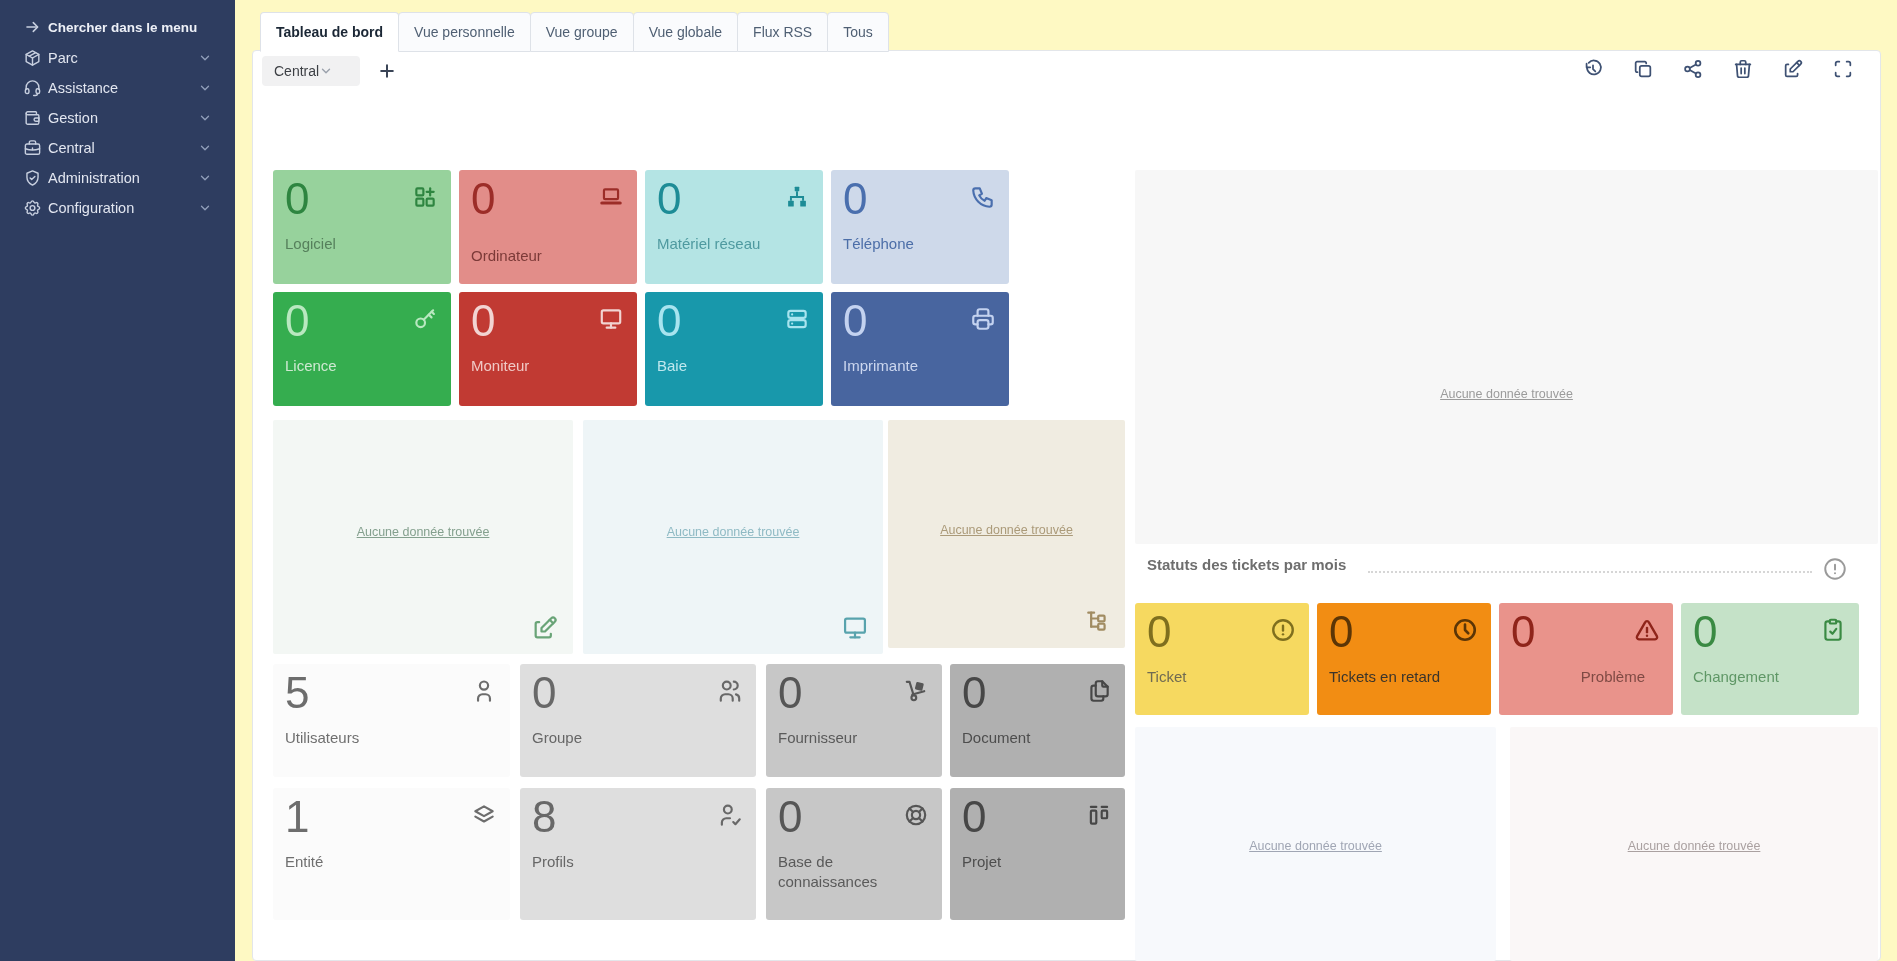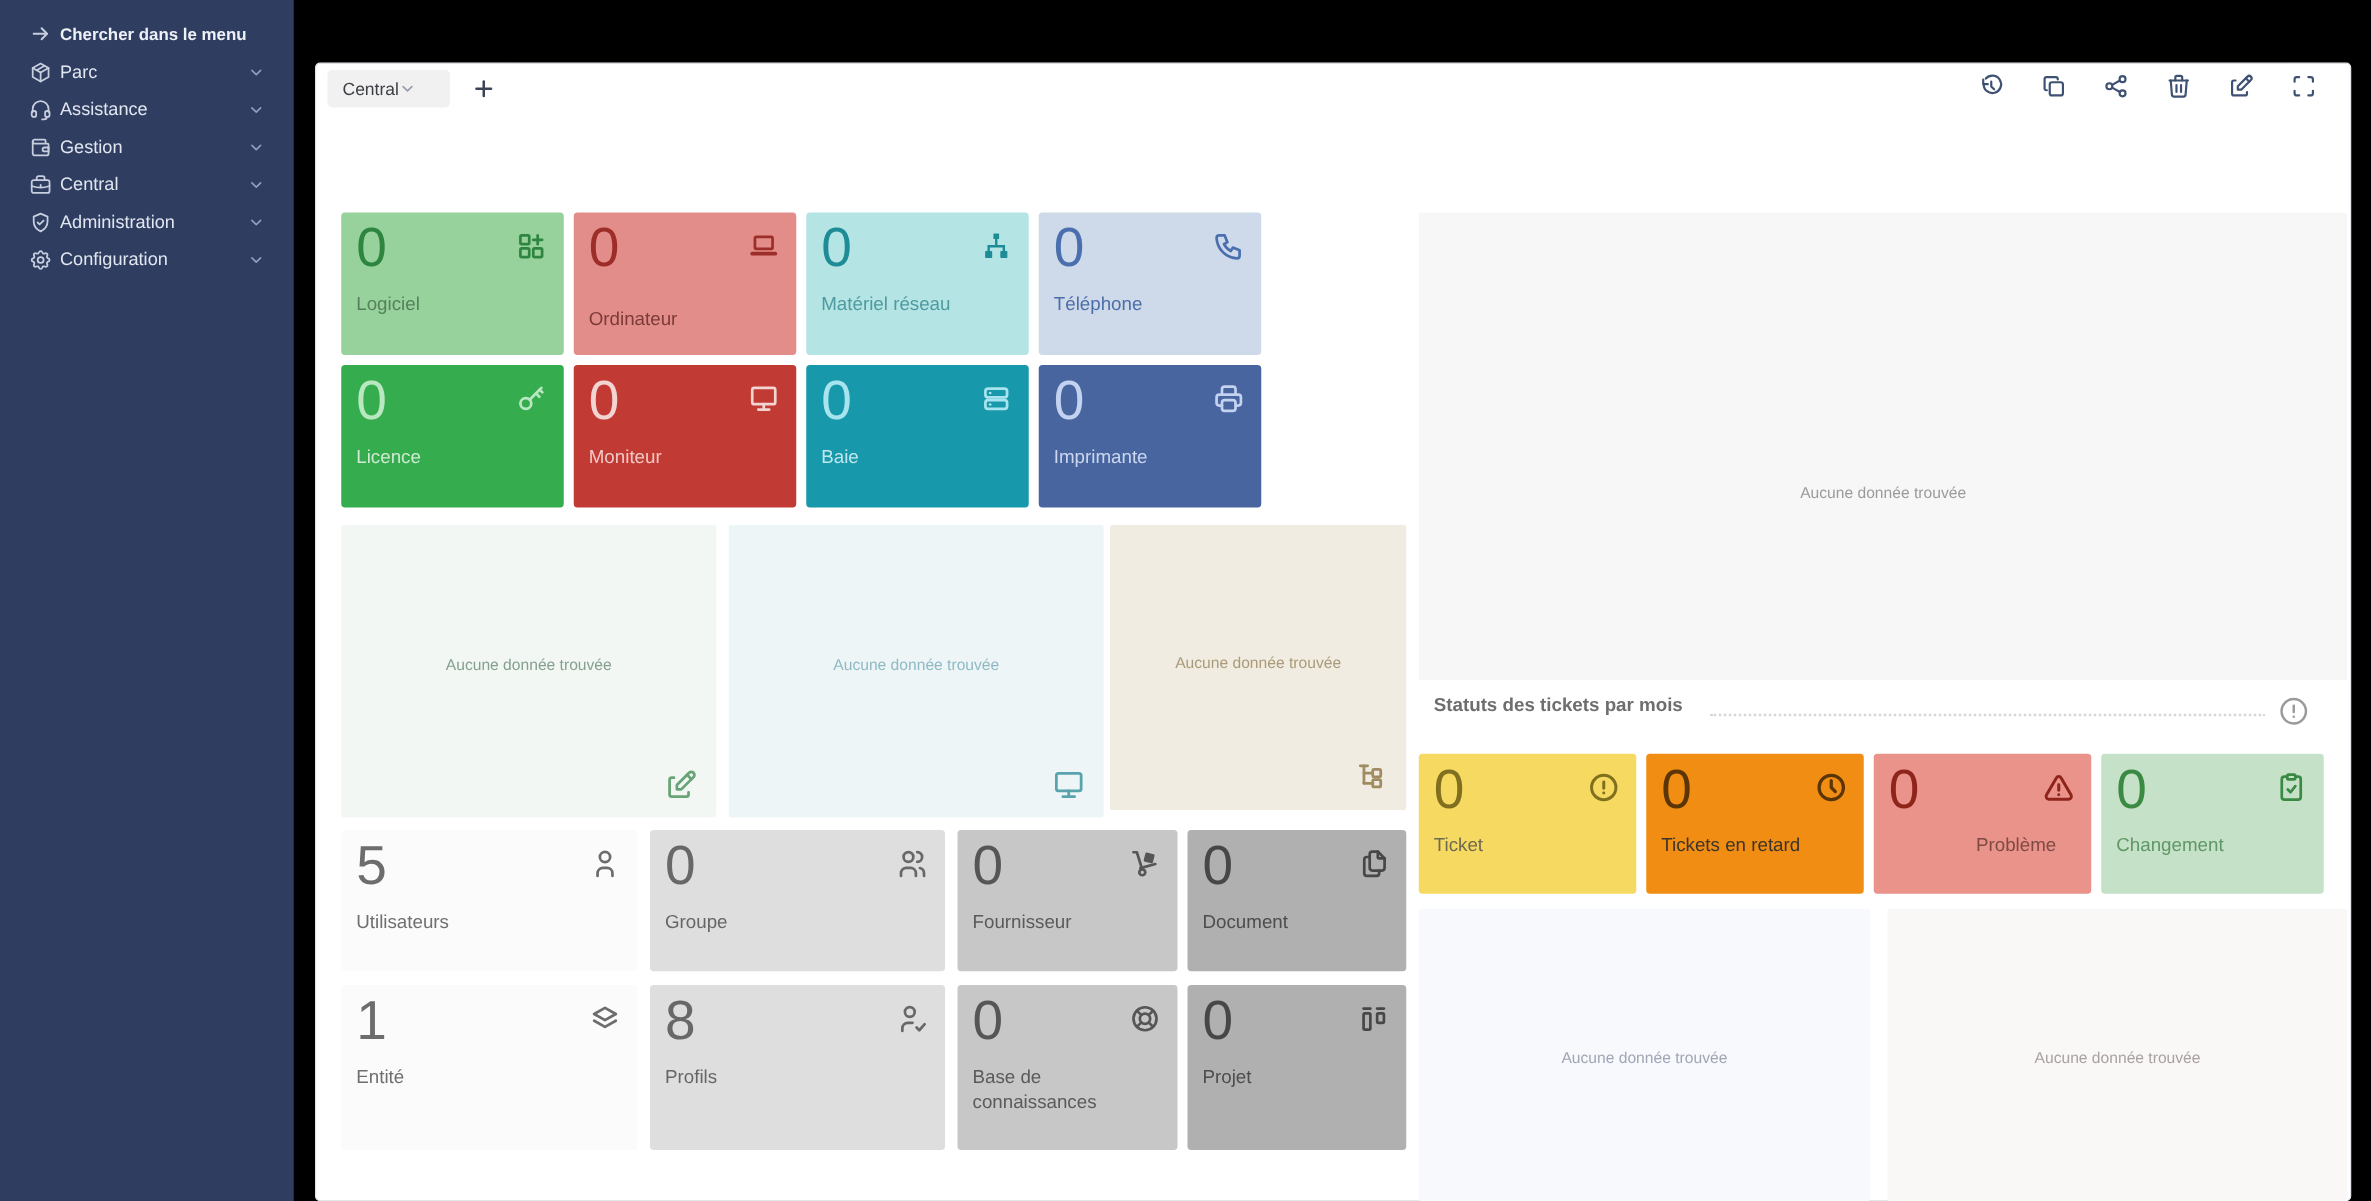--- a/index.html
+++ b/index.html
@@ -1,17 +1,17 @@
 <!DOCTYPE html>
 <html><head>
 <meta charset="utf-8">
 <style>
   html,body{margin:0;padding:0;}
   body{font-family:"Liberation Sans","DejaVu Sans",sans-serif;}
-  .screen{position:relative;width:1897px;height:961px;background:#000000;overflow:hidden;}
+  .screen{position:relative;width:1897px;height:961px;background:#fef9c3;overflow:hidden;}
 
   
   .sidebar{position:absolute;left:0;top:0;width:235px;height:961px;}
   .side-item{position:absolute;left:0;width:235px;height:30px;display:flex;align-items:center;cursor:pointer;}
   .side-item .s-ic{position:absolute;left:23px;top:50%;transform:translateY(-50%);width:19px;height:19px;color:#c7cfdf;}
   .side-item .s-lbl{position:absolute;left:48px;font-size:14.5px;color:#e2e6f0;white-space:nowrap;}
   .side-item .s-chev{position:absolute;left:198px;width:14px;height:14px;color:#93a0bb;}
   .side-item.search .s-lbl{font-size:13.5px;font-weight:bold;color:#edf0f7;}
   svg{display:block;}
 
@@ -35,21 +35,21 @@
   .tool-btn{width:22px;height:22px;color:#3e5173;cursor:pointer;}
 
   
   .tile{position:absolute;border-radius:3px;cursor:pointer;}
   .tile .num{position:absolute;left:12px;top:4px;font-size:44px;font-weight:300;line-height:1.15;}
   .tile .t-ic{position:absolute;right:13px;top:14px;width:26px;height:26px;}
   .tile .lbl{position:absolute;left:12px;right:28px;top:64px;font-size:15px;line-height:1.35;}
 
   
   .panel{position:absolute;border-radius:2px;}
-  .panel .p-txt{position:absolute;left:0;right:0;top:45%;text-align:center;font-size:12.5px;}
+  .panel .p-txt{position:absolute;left:0;right:0;top:45%;text-align:center;font-size:12.5px;text-decoration:underline;}
   .panel .p-ic{position:absolute;right:14px;bottom:12px;width:28px;height:28px;}
 
   
   .section-title{position:absolute;left:1147px;top:556px;font-size:15px;font-weight:bold;color:#6e6e6e;z-index:2;}
   .dotted-line{position:absolute;left:1368px;top:571px;width:444px;border-top:2px dotted #d6d6d6;}
   .section-alert{position:absolute;left:1822px;top:556px;width:26px;height:26px;color:#9a9a9a;cursor:pointer;}
 </style>
 </head>
 <body>
 
@@ -158,20 +158,28 @@
       </span>
       <span class="s-lbl">Configuration</span>
       <span class="s-chev">
           <svg viewBox="0 0 24 24" fill="none" stroke="currentColor" stroke-width="2.2" stroke-linecap="round" stroke-linejoin="round">
             <path d="M6 9l6 6 6-6"></path>
           </svg>
         </span>
     </div>
   </aside>
 
+  <nav class="tabbar">
+    <div class="tab active">Tableau de bord</div>
+    <div class="tab">Vue personnelle</div>
+    <div class="tab">Vue groupe</div>
+    <div class="tab">Vue globale</div>
+    <div class="tab">Flux RSS</div>
+    <div class="tab">Tous</div>
+  </nav>
 
   <main class="card"></main>
 
   <div class="select-btn">
     <span class="sel-lbl">Central</span>
     <span class="sel-chev">
         <svg viewBox="0 0 24 24" fill="none" stroke="currentColor" stroke-width="2.4" stroke-linecap="round" stroke-linejoin="round">
           <path d="M6 9l6 6 6-6"></path>
         </svg>
       </span>

